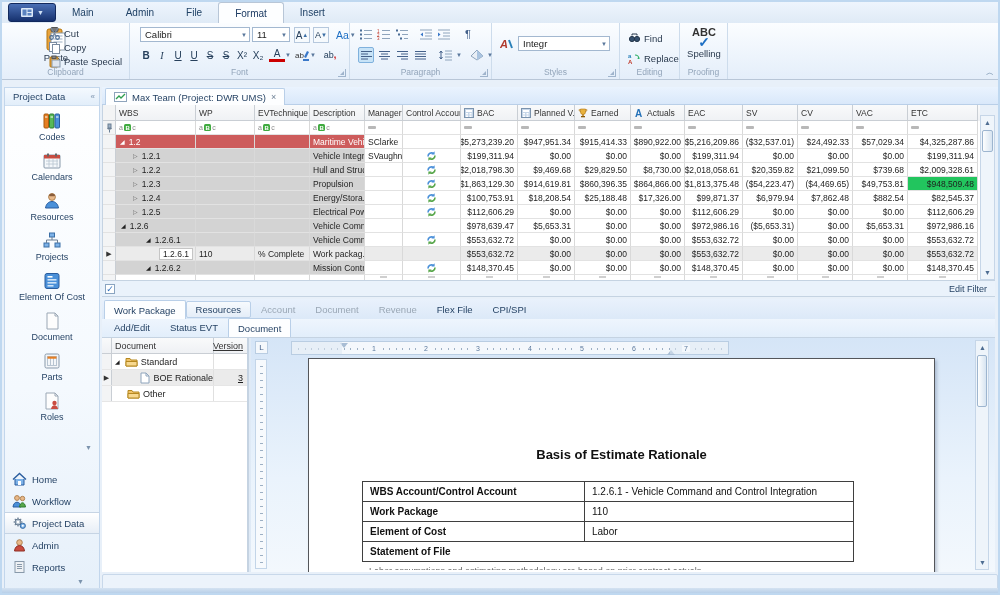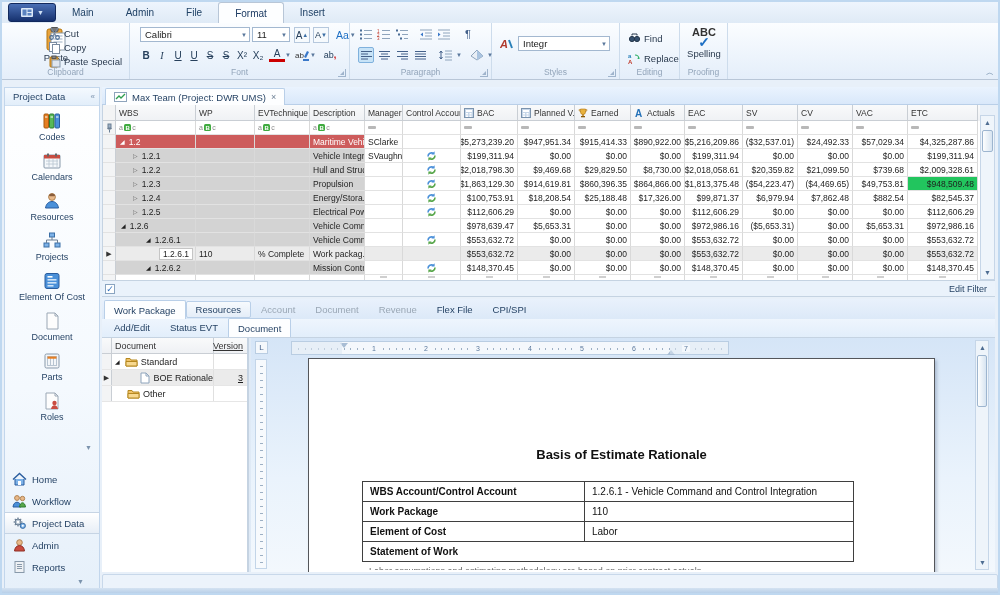--- a/index.html
+++ b/index.html
@@ -1170,21 +1170,21 @@
               </div>
               <div class="drow">
                 <div class="dlab">Work Package</div>
                 <div class="dval">110</div>
               </div>
               <div class="drow">
                 <div class="dlab">Element of Cost</div>
                 <div class="dval">Labor</div>
               </div>
               <div class="drow span">
-                <div class="dlab">Statement of Work</div>
+                <div class="dlab">Statement of File</div>
               </div>
             </div>
           <div style="position:absolute;left:60px;top:207px;width:480px;height:4px;overflow:hidden;color:#666;font-size:9px;">Labor assumptions and estimating methodology are based on prior contract actuals</div>
         </div>
         <div id="pvscroll">
           <div class="sarr" style="top:0;">▲</div>
           <div class="thumb" style="top:14px;height:52px;left:1px;width:10px;position:absolute;background:linear-gradient(90deg,#fdfefe,#d7e4f1);border:1px solid #9db5cf;border-radius:2px;"></div>
           <div class="sarr" style="bottom:0;">▼</div>
         </div>
       </div>

